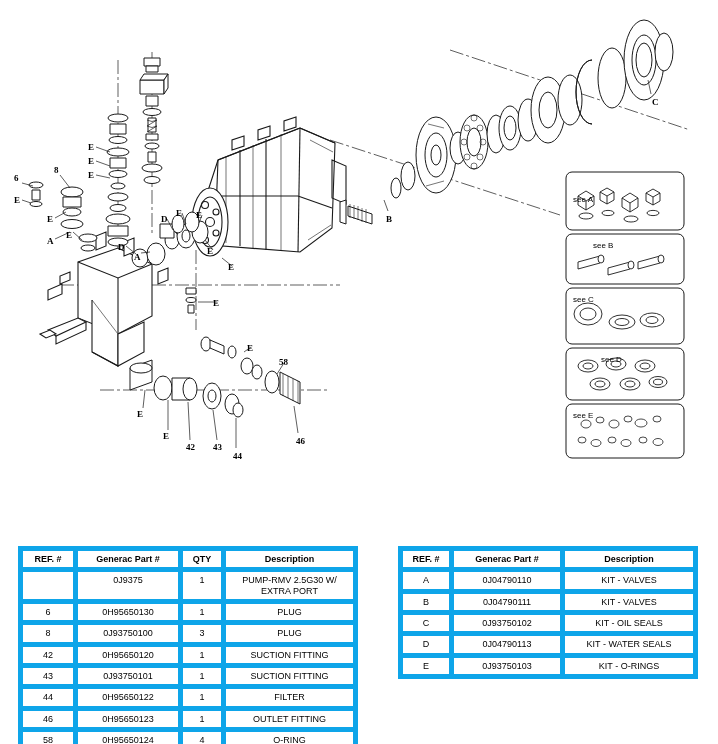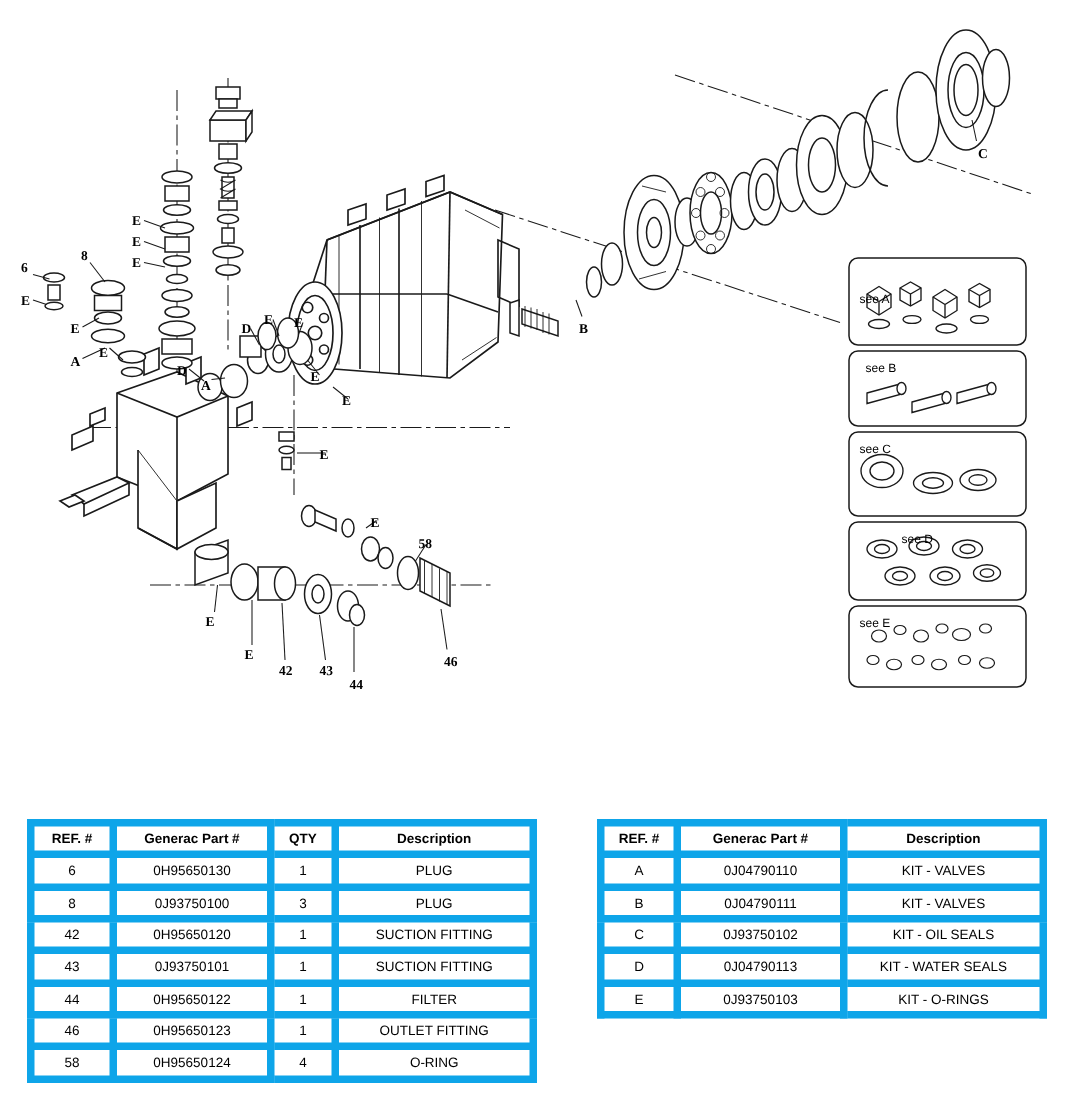--- a/index.html
+++ b/index.html
@@ -394,37 +394,43 @@
   <div class="cal-label" style="left:247px; top:344px;">E</div>
   <div class="cal-label" style="left:279px; top:358px;">58</div>
   <div class="cal-label" style="left:137px; top:410px;">E</div>
   <div class="cal-label" style="left:163px; top:432px;">E</div>
   <div class="cal-label" style="left:186px; top:443px;">42</div>
   <div class="cal-label" style="left:213px; top:443px;">43</div>
   <div class="cal-label" style="left:233px; top:452px;">44</div>
   <div class="cal-label" style="left:296px; top:437px;">46</div>
 
   <div class="cal-label kitbox-title" style="left:573px; top:196px; font-weight:normal;">see A</div>
-  <div class="cal-label kitbox-title" style="left:577px; top:242px; font-weight:normal;">see B</div>
+  <div class="cal-label kitbox-title" style="left:593px; top:242px; font-weight:normal;">see B</div>
   <div class="cal-label kitbox-title" style="left:573px; top:296px; font-weight:normal;text-align:right;">see C</div>
   <div class="cal-label kitbox-title" style="left:573px; top:356px; font-weight:normal;margin-left:28px;">see D</div>
   <div class="cal-label kitbox-title" style="left:573px; top:412px; font-weight:normal;">see E</div>
 </div>
 
 <table class="parts-table" id="table-left">
   <thead>
     <tr>
       <th class="c-ref">REF. #</th>
       <th class="c-part">Generac Part #</th>
       <th class="c-qty">QTY</th>
       <th class="c-desc">Description</th>
     </tr>
   </thead>
   <tbody>
     <tr>
+      <td></td>
+      <td>0J9375</td>
+      <td>1</td>
+      <td>PUMP-RMV 2.5G30 W/ EXTRA PORT</td>
+    </tr>
+    <tr>
       <td>6</td>
       <td>0H95650130</td>
       <td>1</td>
       <td>PLUG</td>
     </tr>
     <tr>
       <td>8</td>
       <td>0J93750100</td>
       <td>3</td>
       <td>PLUG</td>

